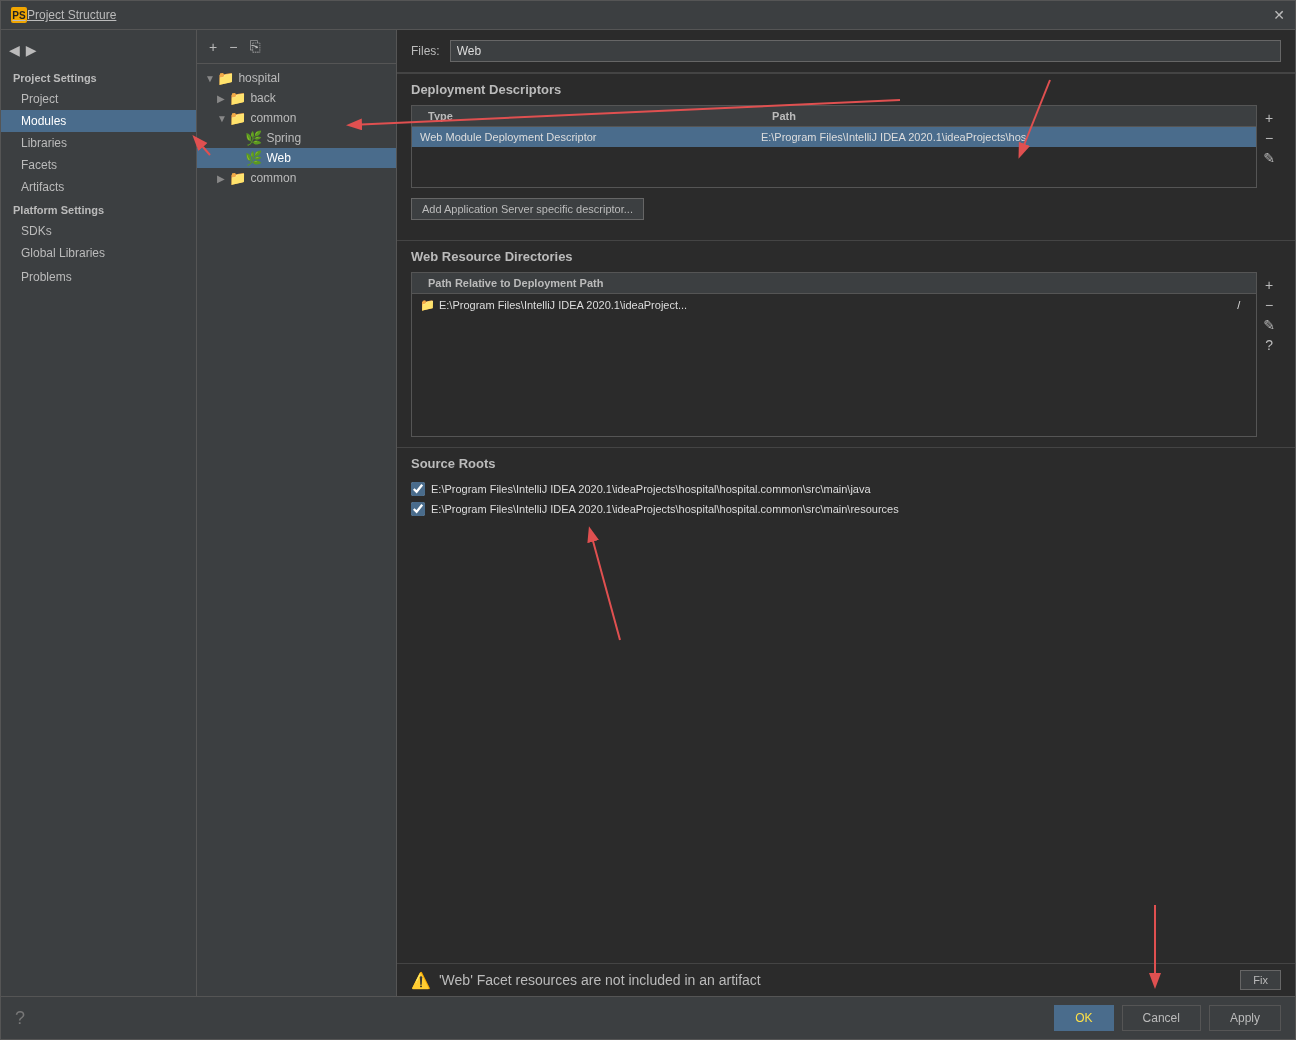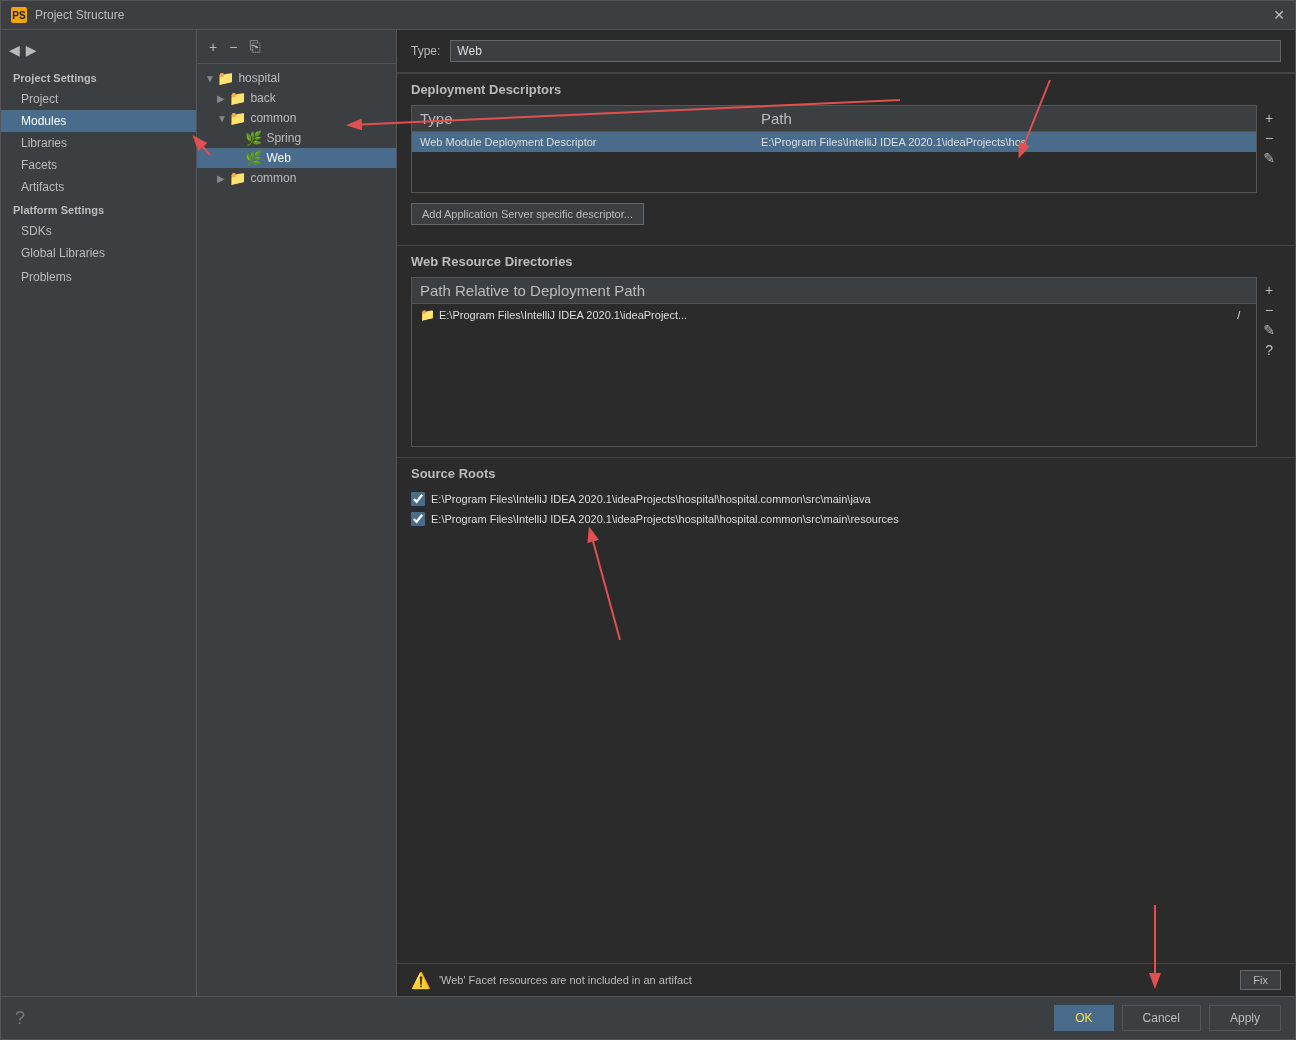--- a/index.html
+++ b/index.html
@@ -21,21 +21,21 @@
       display: flex;
       align-items: center;
       justify-content: space-between;
       border-bottom: 1px solid #555;
       flex-shrink: 0;
     }
 
     .title-bar-left {
       display: flex;
       align-items: center;
-      gap: 8px;
+      text-decoration: underline;
     }
 
     .title-bar-icon {
       width: 16px;
       height: 16px;
       background: #f0a500;
       border-radius: 2px;
       display: flex;
       align-items: center;
       justify-content: center;
@@ -207,24 +207,25 @@
       border-top: 1px solid #444;
     }
 
     .table-header {
       display: flex;
       background: #3c3f41;
       border-bottom: 1px solid #555;
     }
 
     .table-header-cell {
-      padding: 4px 8px;
-      color: #bbb;
-      font-size: 15px;
-      flex: 1;
+      padding: 4px 16px;
+      color: #bbb;
+      font-size: 11px;
+      flex: 1;
+      font-weight: bold;
     }
 
     .table-header-cell.type-col { flex: 1; }
     .table-header-cell.path-col { flex: 1.5; }
 
     .table-row {
       display: flex;
       align-items: center;
     }
 
@@ -330,21 +331,21 @@
       padding: 6px 14px;
       margin-top: auto;
     }
 
     .warning-icon {
       font-size: 16px;
     }
 
     .warning-text {
       color: #bbb;
-      font-size: 11px;
+      font-size: 14px;
       flex: 1;
     }
 
     .fix-btn {
       background: #3c3f41;
       border: 1px solid #666;
       color: #bbb;
       font-size: 11px;
       padding: 3px 12px;
       cursor: pointer;
@@ -515,21 +516,21 @@
             <span class="arrow">▶</span>
             <span class="folder-icon folder-color">📁</span>
             <span>common</span>
           </div>
         </div>
       </div>
 
       <div class="main-panel">
 
         <div class="name-row">
-          <label class="name-label">Type:</label>
+          <label class="name-label">Files:</label>
           <input class="name-input" value="Web" style="">
         </div>
 
         <div class="scrollable-main">
 
           <div class="section-panel">
             <div class="section-header">Deployment Descriptors</div>
             <div style="display:flex; align-items:flex-start; margin: 4px 14px;">
               <div style="flex:1; border:1px solid #555;">
 

